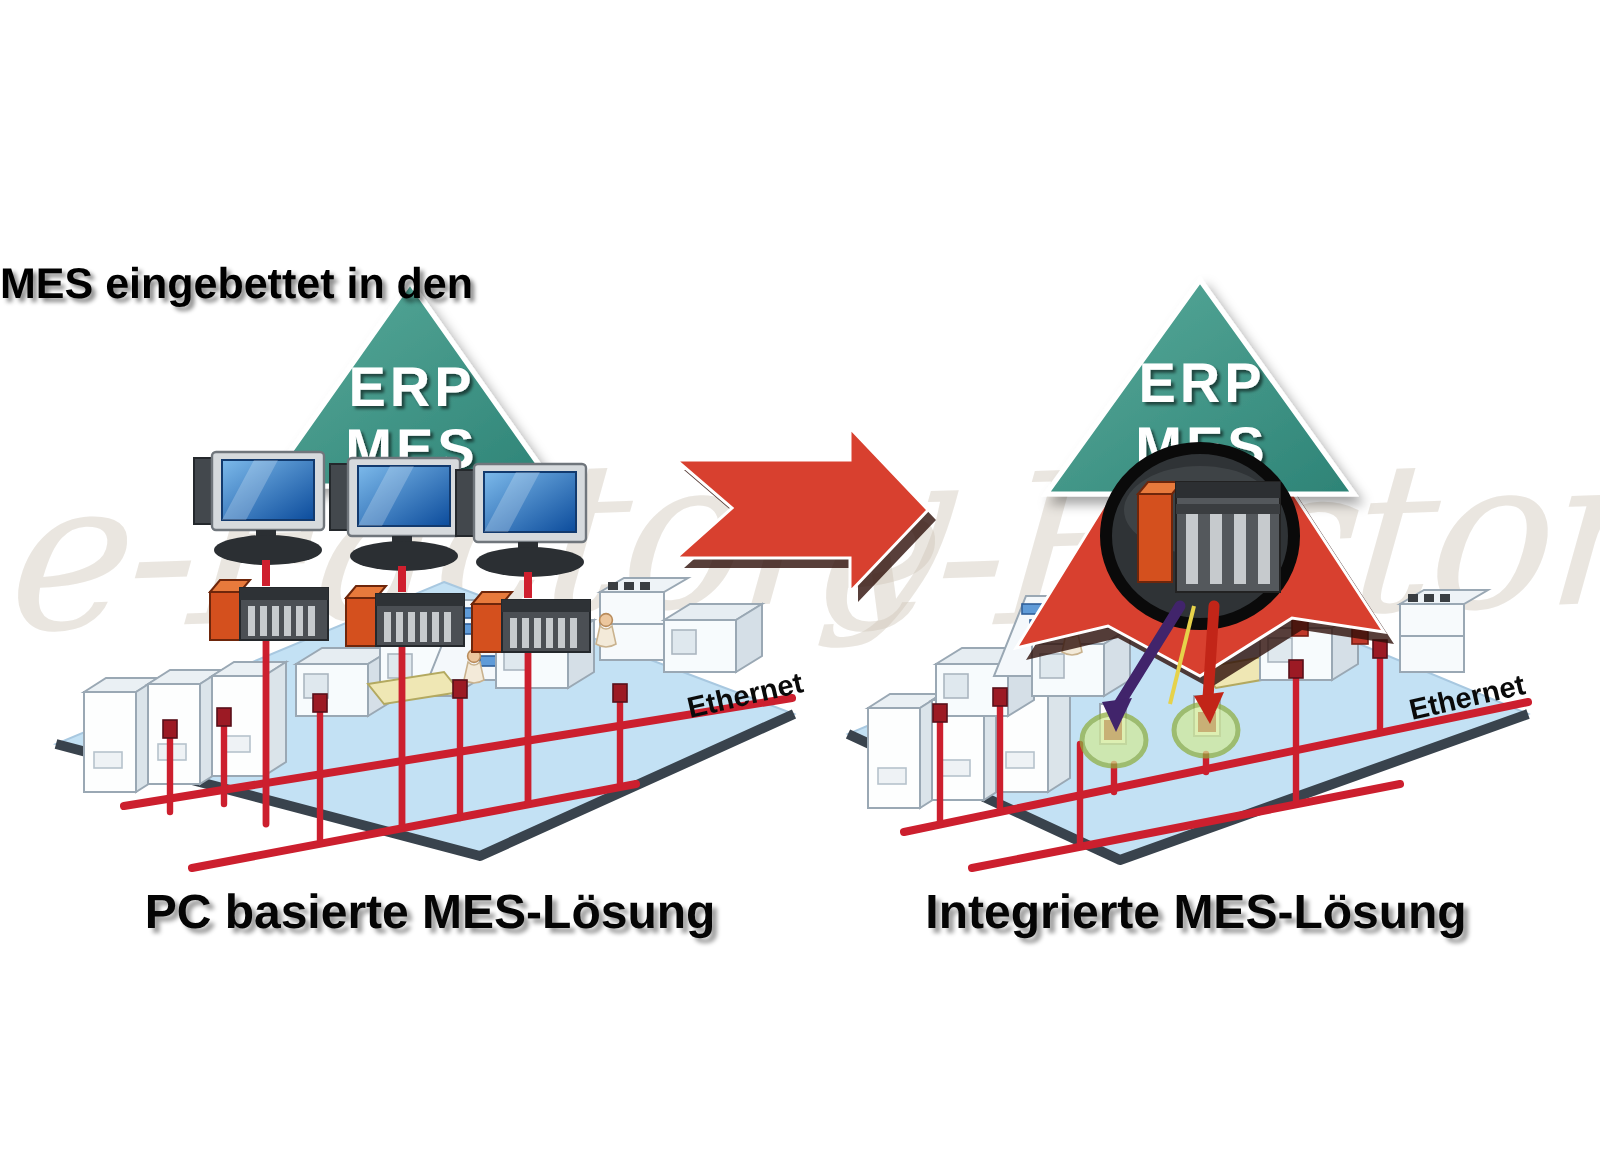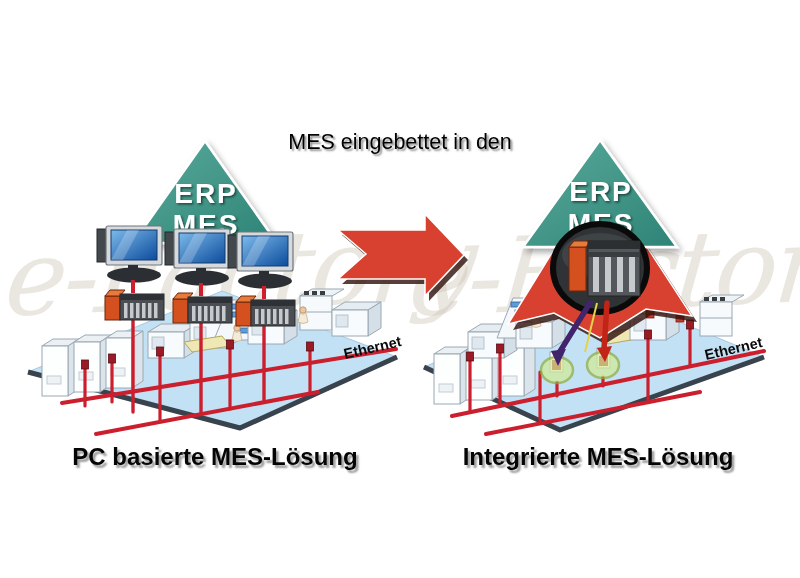--- a/index.html
+++ b/index.html
@@ -1,19 +1,19 @@
 <!DOCTYPE html>
 <html><head>
 <meta charset="utf-8">
 <style>
   html,body{margin:0;padding:0;background:#fff;}
   .canvas{position:relative;width:800px;height:578px;background:#ffffff;overflow:hidden;
           font-family:"Liberation Sans",sans-serif;}
-  .title{position:absolute;top:131px;left:0;width:800px;text-align:center;
-         font-weight:normal;font-size:21.5px;line-height:23.5px;color:#000;
+  .title{position:absolute;top:131px;left:0;width:800px;
+         font-weight:bold;font-size:21.5px;line-height:23.5px;color:#000;
          text-shadow:2px 2px 2px rgba(0,0,0,0.45);}
   .caption{position:absolute;top:443px;font-weight:bold;font-size:24px;color:#050505;
            text-shadow:2.5px 2.5px 2px rgba(0,0,0,0.38);white-space:nowrap;text-align:center;}
   .caption.cap-left{left:70px;width:290px;}
   .caption.cap-right{left:448px;width:300px;}
   .watermark{position:absolute;top:210px;font-family:"DejaVu Serif",serif;font-style:italic;
              font-size:104px;color:rgba(206,196,182,0.42);white-space:nowrap;
              transform:rotate(-2deg) skewX(-7deg);letter-spacing:-3px;pointer-events:none;}
   .wm-left{left:6px;}
   .wm-right{left:410px;}

